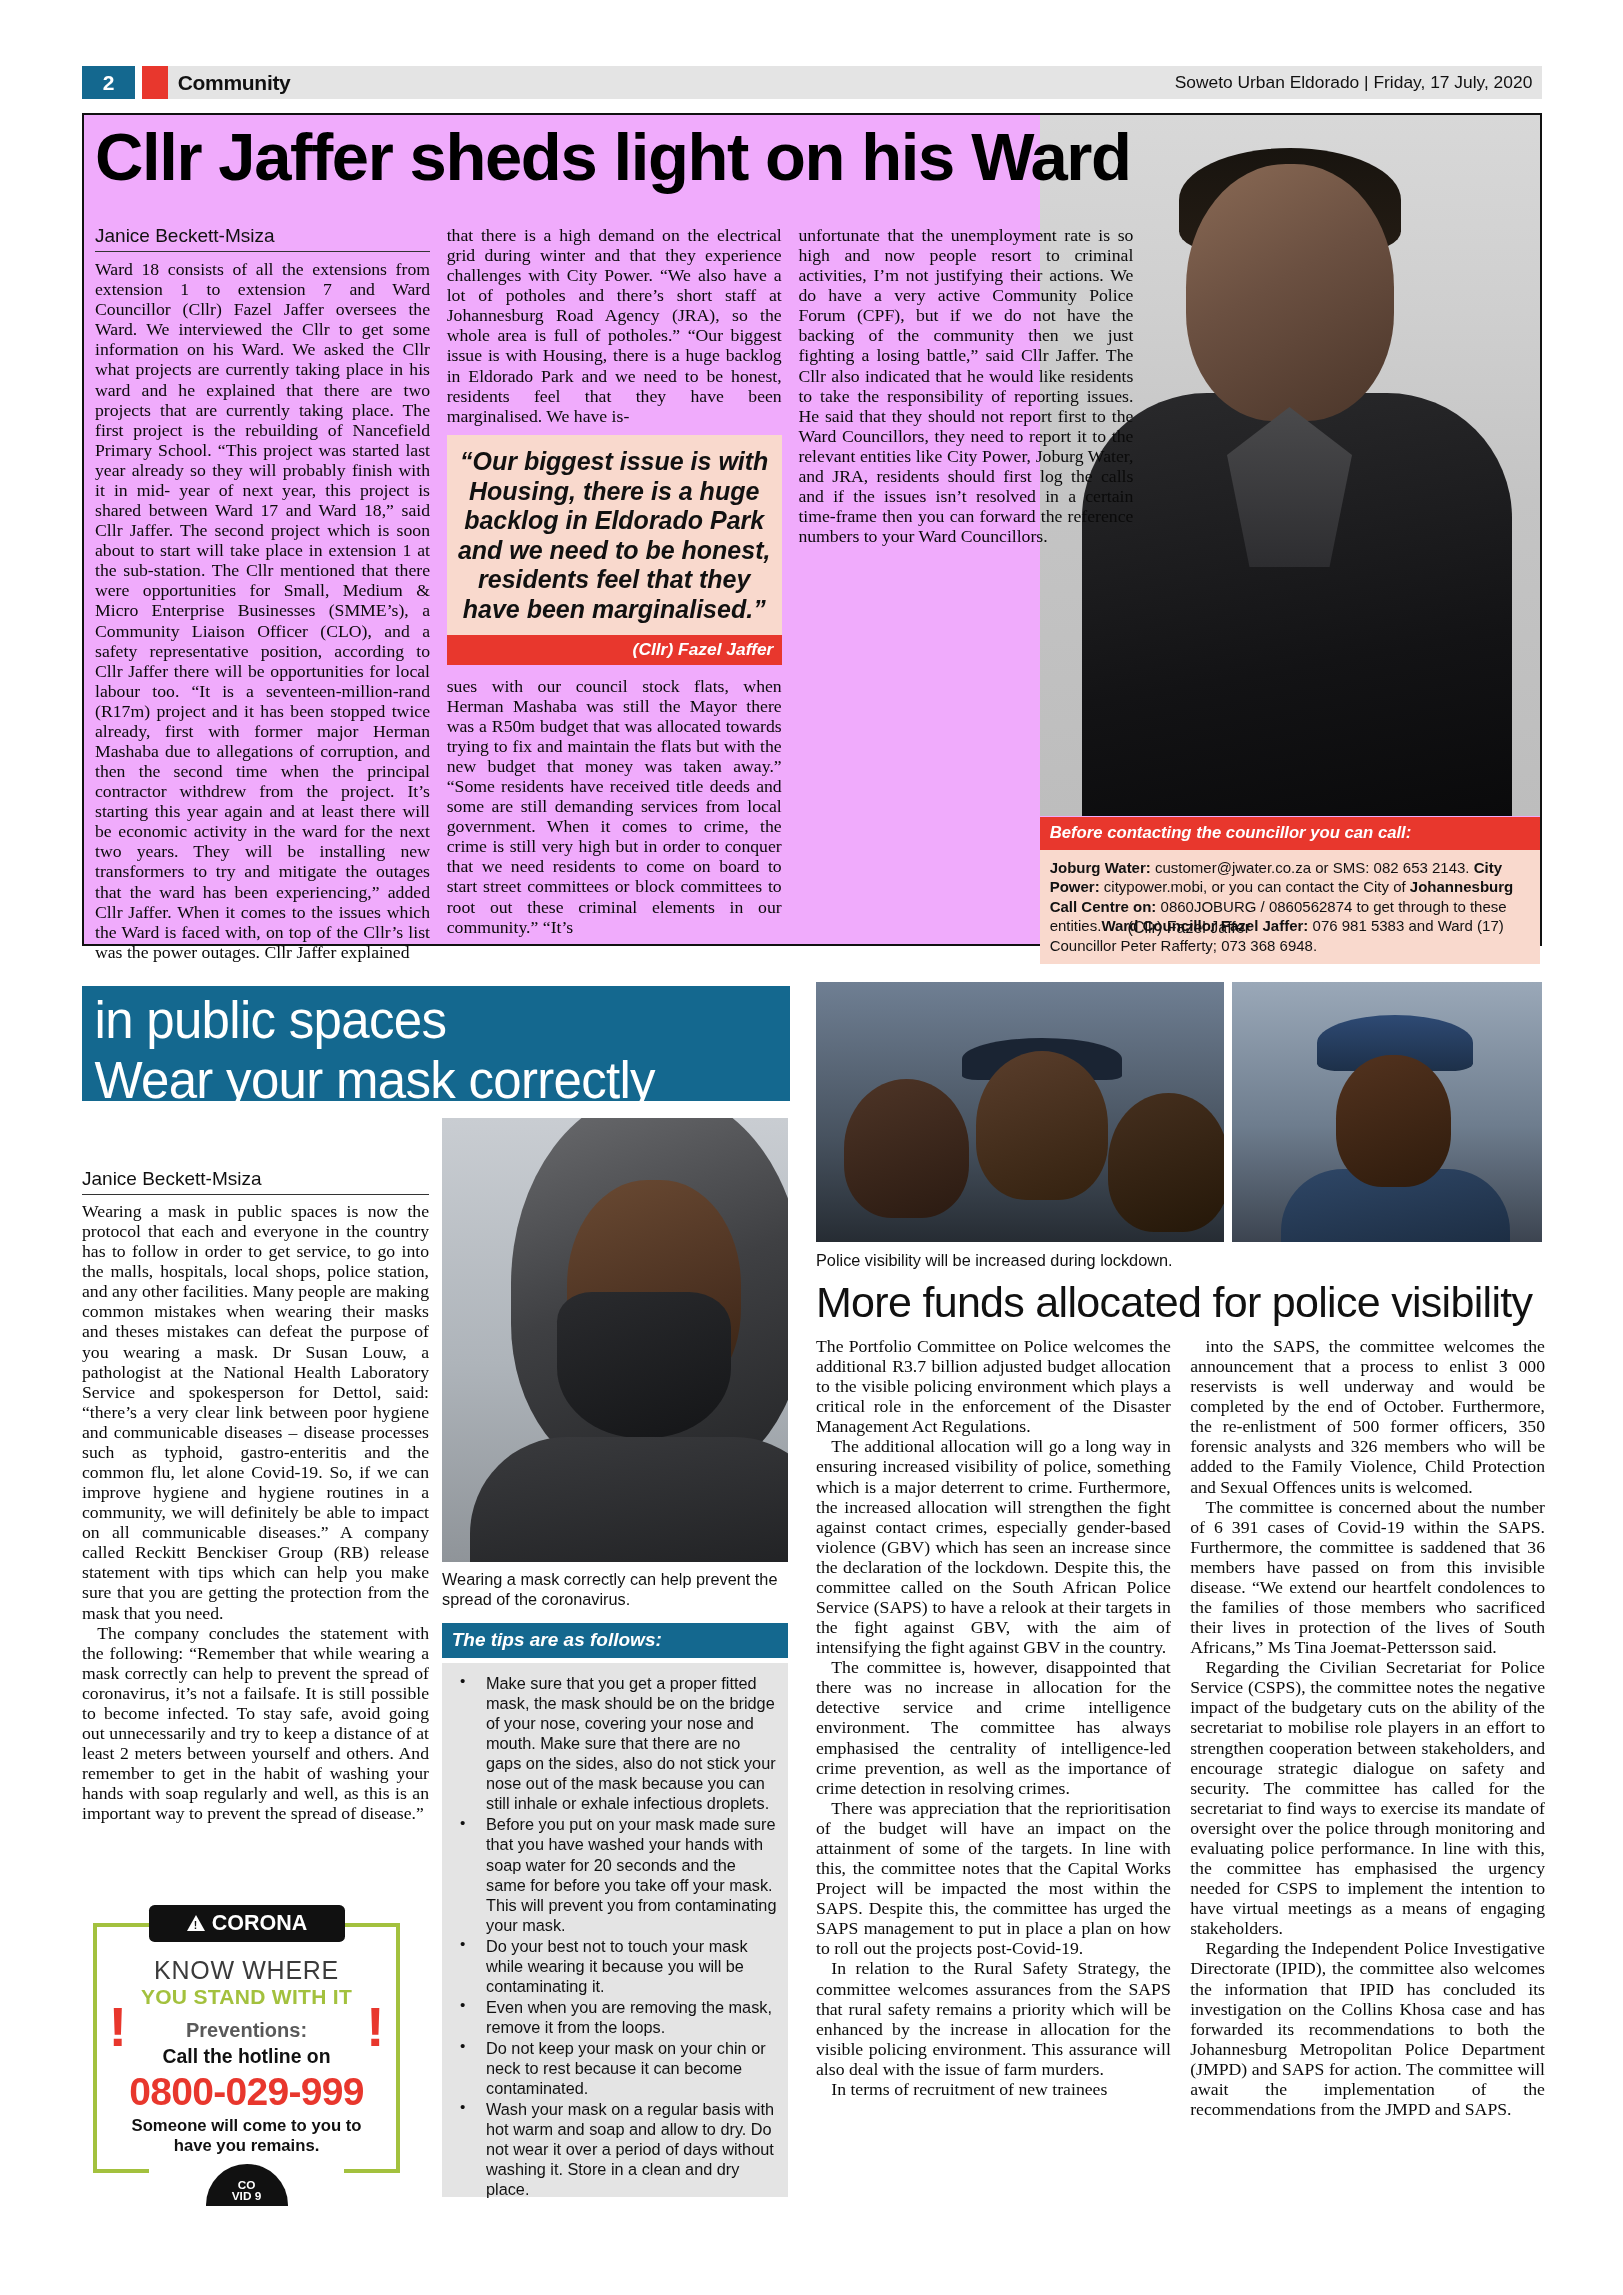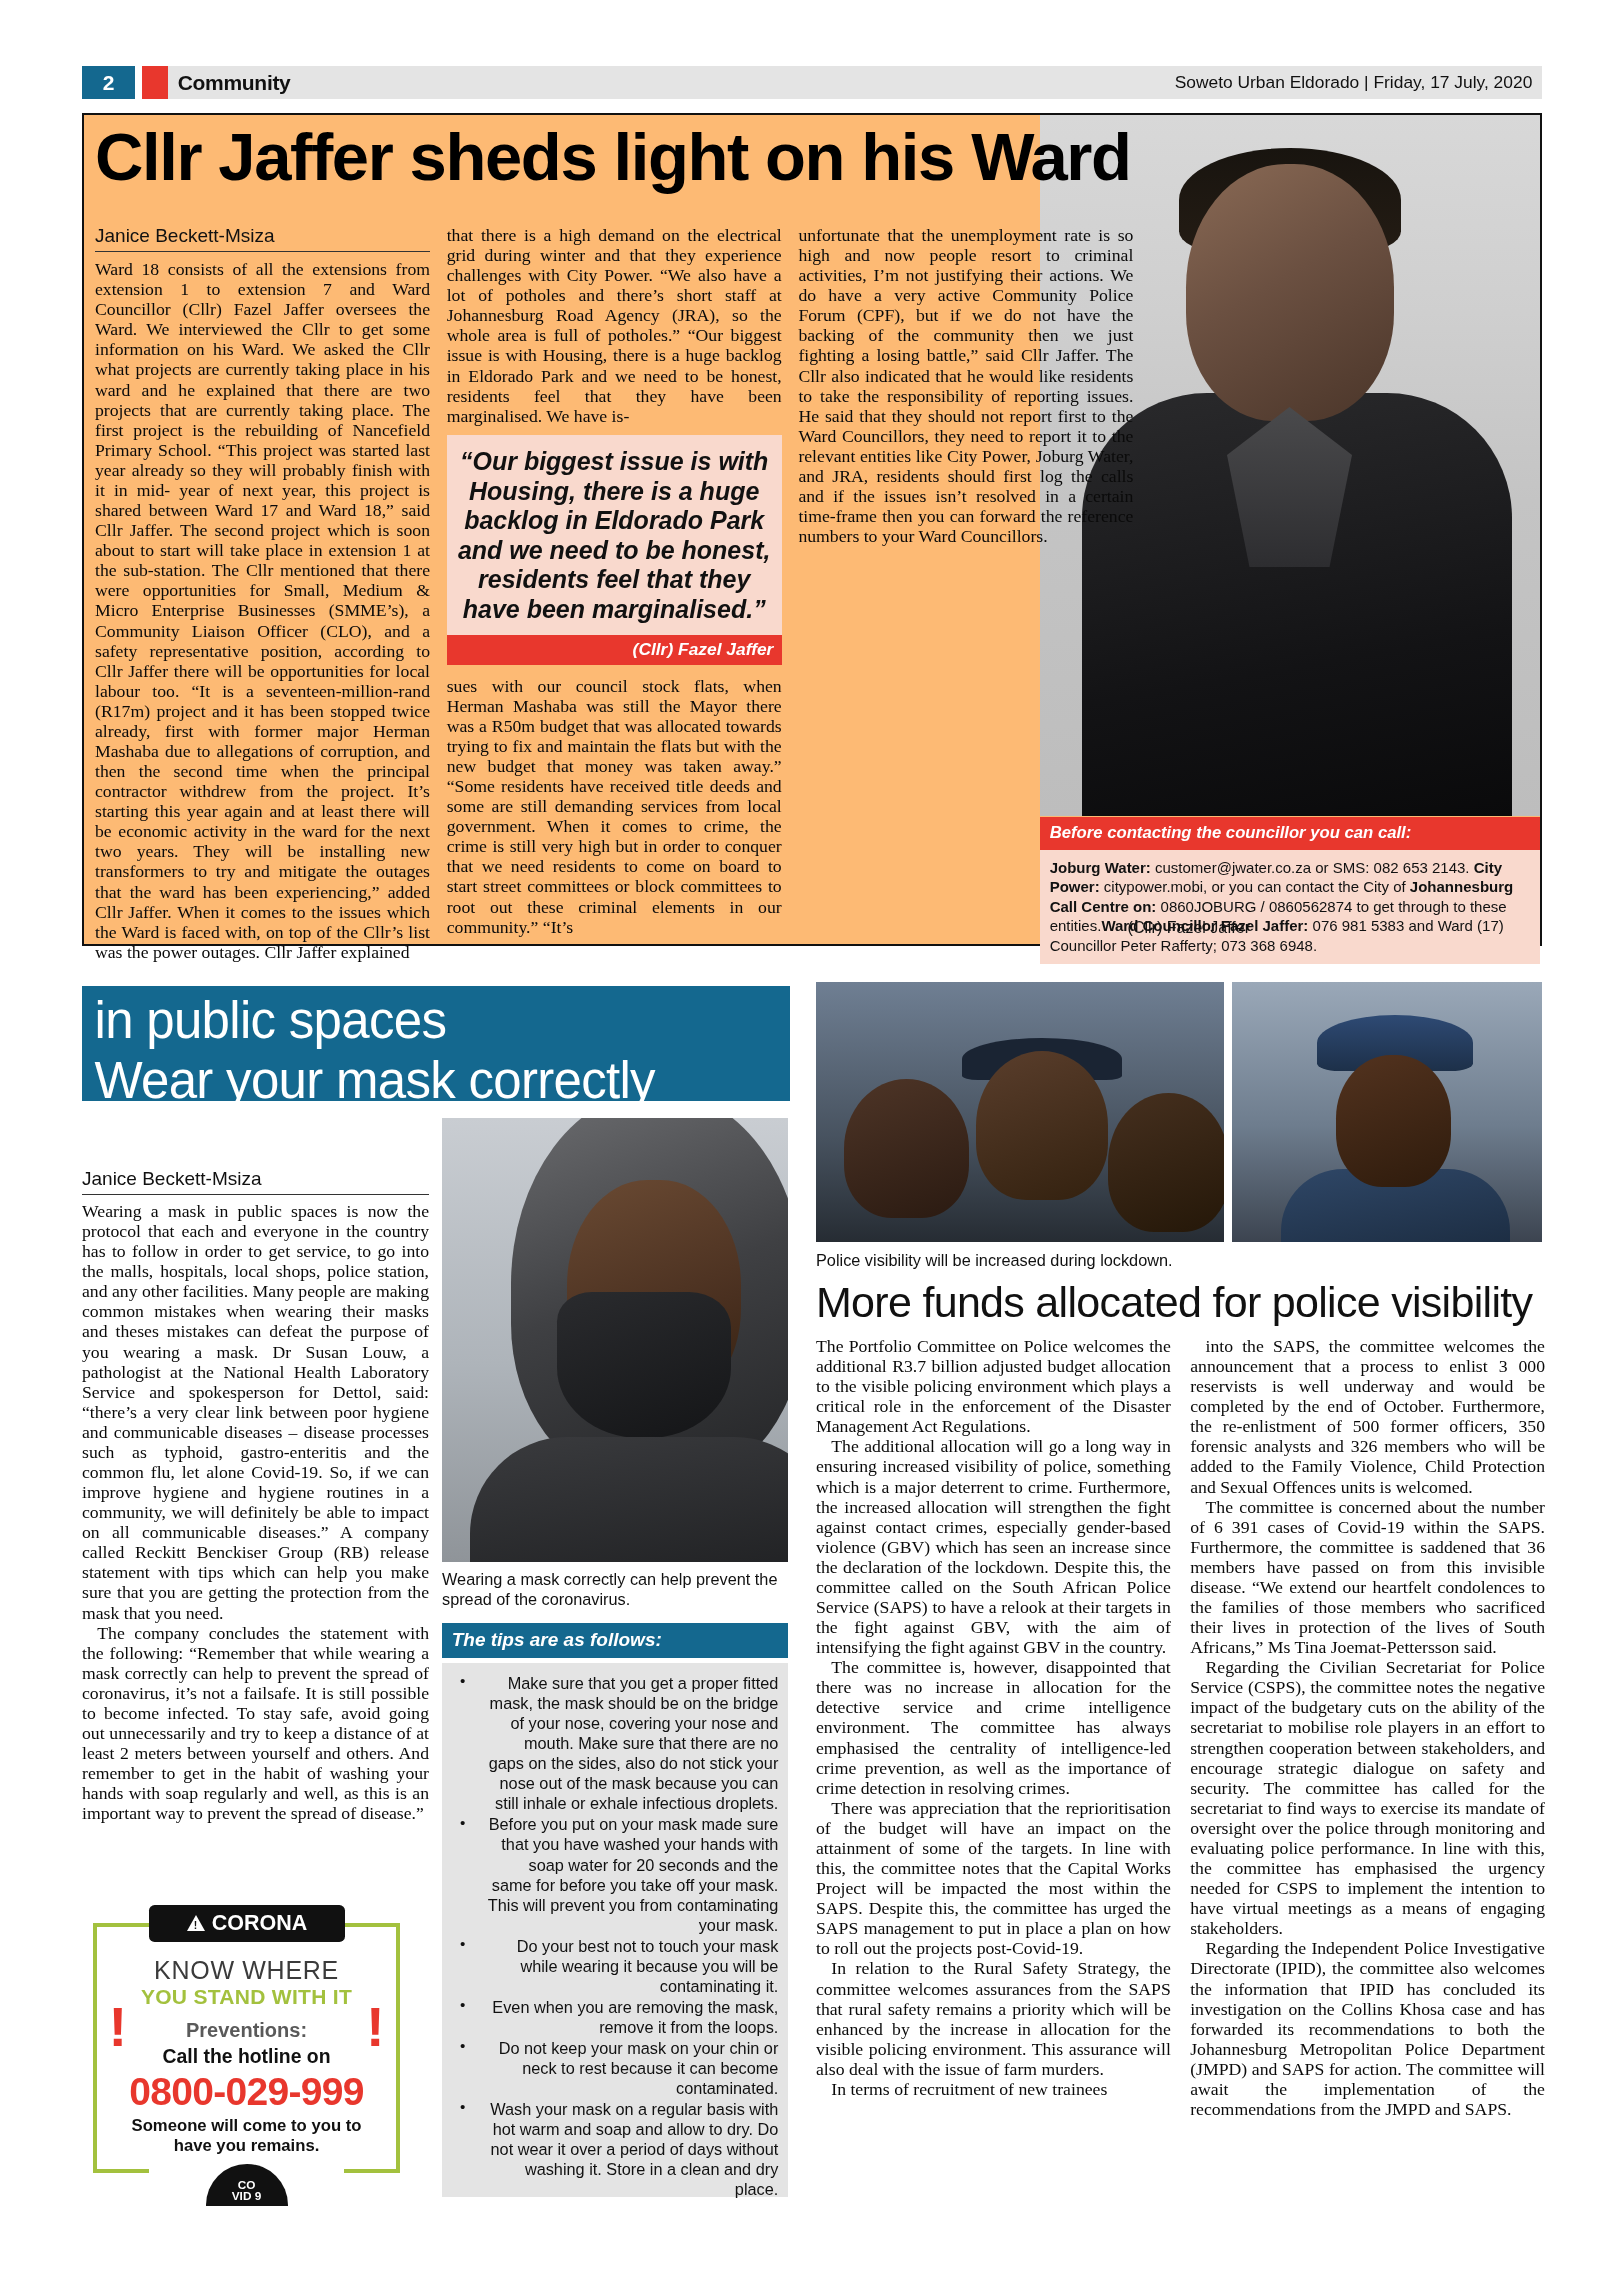--- a/index.html
+++ b/index.html
@@ -31,21 +31,21 @@
     font-family:"Liberation Sans", sans-serif; font-weight:bold;
     font-size:21px; color:#111; letter-spacing:-0.3px;
   }
   .mh-meta {
     font-family:"Liberation Sans", sans-serif; font-size:17.4px; color:#111;
   }
 
   
   .art1 {
     position:absolute; left:82px; top:113px; width:1460px; height:833px;
-    border:2.1px solid #111; background:#fdba74; padding:9.7px 11px 7px 11px;
+    border:2.1px solid #111; background:#f0abfc; padding:9.7px 11px 7px 11px;
   }
   .art1-head {
     font-family:"Liberation Sans", sans-serif;
     font-weight:bold; font-size:67px; line-height:0.96; color:#000;
     letter-spacing:-1.4px; white-space:nowrap;
     position:relative; z-index:3;
   }
   .art1-cols {
     position:absolute; left:11px; top:110px; width:1438px;
     display:flex; gap:16.7px;
@@ -186,21 +186,21 @@
     background:#14688f; color:#fff;
     font-family:"Liberation Sans", sans-serif; font-style:italic; font-weight:bold;
     font-size:19px; padding:6.2px 0 7px 9.7px;
   }
   .tips-list {
     position:absolute; left:442px; top:1663px; width:346px; height:534px;
     background:#e4e4e4; padding:9.7px 9.7px 9.7px 7px;
     font-family:"Liberation Sans", sans-serif; font-size:16.3px; line-height:1.235; color:#111;
   }
   .tips-list ul { list-style:none; }
-  .tips-list li { position:relative; padding-left:37px; margin-bottom:0.7px;text-align:right; }
+  .tips-list li { position:relative; padding-left:37px; margin-bottom:0.7px; }
   .tips-list li::before {
     content:"•"; position:absolute; left:11px; top:-0.7px; font-size:15.3px;
   }
 
   
   .corona {
     position:absolute; left:89px; top:1895px; width:315px; height:305px;
     background:#fff;
   }
   .cor-brackL, .cor-brackR {

